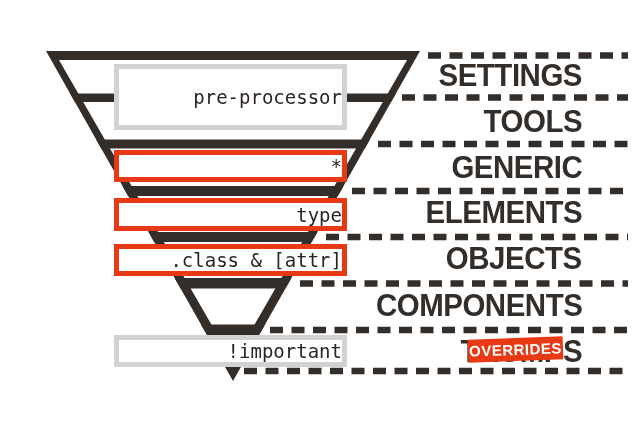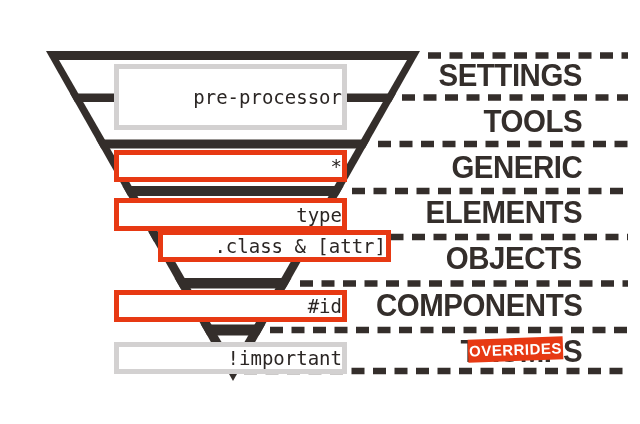--- a/index.html
+++ b/index.html
@@ -23,23 +23,23 @@
     font-family:"DejaVu Sans Mono","Liberation Mono",monospace;
     font-size:19px;
     color:#2b2624;
     white-space:nowrap;
   }
   .fbox.gray{border:5px solid var(--gray,#d3d1d1);}
   .fbox.red {border:5px solid var(--red,#e73913);}
   .box-preprocessor{top:64px;height:66px;}
   .box-generic   {top:150px;height:32px;}
   .box-elements  {top:198px;height:33px;padding-left:23px;}
-  .box-objects   {top:230px;height:32px;margin-left:44px;}
+  .box-objects   {top:244px;height:32px;}
   .box-components{top:290px;height:32px;}
-  .box-trumps    {top:342px;height:32px;}
+  .box-trumps    {top:335px;height:32px;}
 
   
   .layer-label{
     position:absolute;
     right:58px;
     height:36px;
     line-height:36px;
     text-align:right;
     font-weight:bold;
     font-size:32px;
@@ -115,23 +115,20 @@
   </div>
   <div class="fbox red box-generic">
     <span>*</span>
   </div>
   <div class="fbox red box-elements">
     <span>type</span>
   </div>
   <div class="fbox red box-objects">
     <span>.class &amp; [attr]</span>
   </div>
-  <div class="fbox red box-components">
-    <span>#id</span>
-  </div>
   <div class="fbox gray box-trumps">
     <span>!important</span>
   </div>
 
   <div class="layer-label lbl-0">SETTINGS</div>
   <div class="layer-label lbl-1">TOOLS</div>
   <div class="layer-label lbl-2">GENERIC</div>
   <div class="layer-label lbl-3">ELEMENTS</div>
   <div class="layer-label lbl-4">OBJECTS</div>
   <div class="layer-label lbl-5">COMPONENTS</div>

